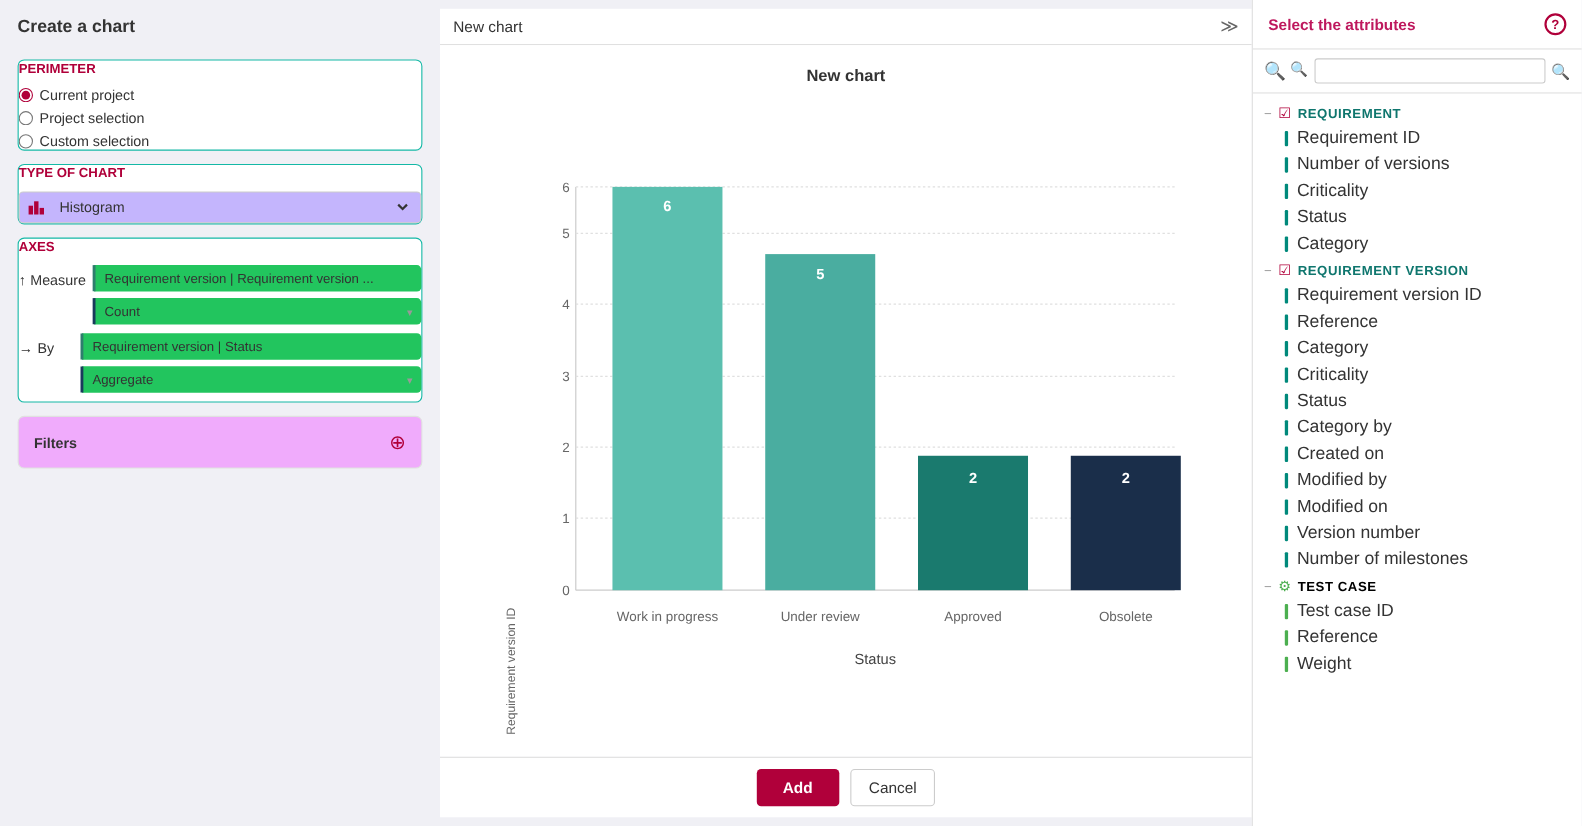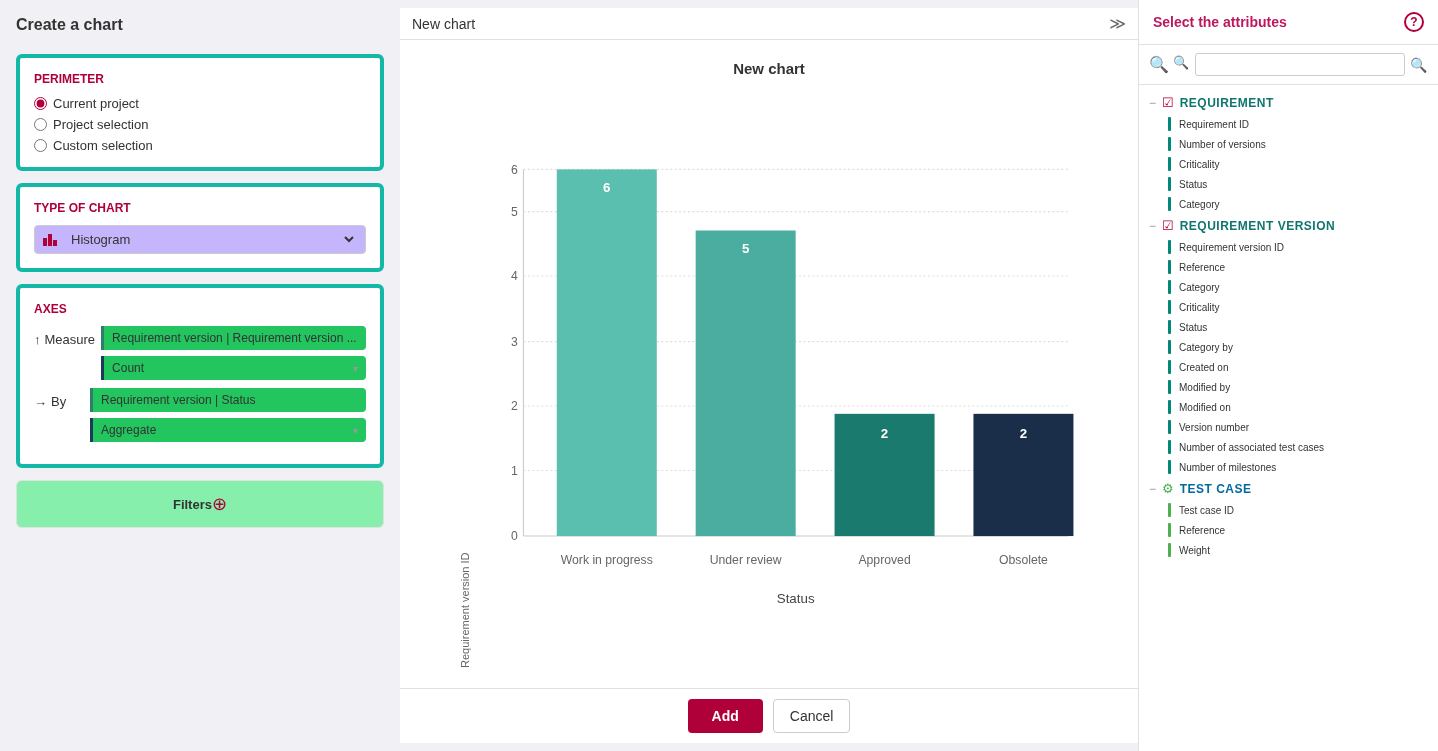--- a/index.html
+++ b/index.html
@@ -18,22 +18,22 @@
     }
     .panel-title {
       font-size: 16px;
       font-weight: bold;
       color: #333;
       margin-bottom: 8px;
     }
     .section-card {
       background: #fff;
       border-radius: 6px;
-      padding: 14px;
-      border: 4px solid #14b8a6;
+      padding: 0;
+      border: 1px solid #14b8a6;
     }
     .section-title {
       font-size: 12px;
       font-weight: bold;
       color: #b0003a;
       text-transform: uppercase;
       margin-bottom: 10px;
     }
     .radio-group { display: flex; flex-direction: column; gap: 6px; }
     .radio-item { display: flex; align-items: center; gap: 6px; font-size: 13px; color: #333; cursor: pointer; }
@@ -69,27 +69,27 @@
       padding: 5px 8px;
       font-size: 12px;
       color: #333;
       display: flex;
       align-items: center;
       justify-content: space-between;
     }
     .field-box.dark-border { border-left-color: #1a3a5c; }
 
     .filters-row {
-      background: #86efac;
+      background: #f0abfc;
       border-radius: 6px;
       padding: 12px 14px;
       border: 1px solid #e0e0e0;
       display: flex;
       align-items: center;
-      justify-content: center;
+      justify-content: space-between;
     }
     .filters-label { font-size: 13px; font-weight: bold; color: #333; }
     .add-filter-btn { 
       background: none; border: none; cursor: pointer; 
       color: #b0003a; font-size: 18px; display: flex; align-items: center;
     }
 
     
     .middle-panel {
       flex: 1;
@@ -230,21 +230,21 @@
       font-size: 12px;
       font-weight: bold;
       color: #0f766e;
       text-transform: uppercase;
       letter-spacing: 0.5px;
     }
     .attr-item {
       display: flex;
       align-items: center;
       padding: 3px 10px 3px 26px;
-      font-size: 10px;
+      font-size: 16px;
       color: #333;
       cursor: pointer;
       border-left: 3px solid transparent;
     }
     .attr-item-bar {
       display: inline-block;
       width: 3px;
       height: 14px;
       background: #2e7d6e;
       margin-right: 8px;
@@ -487,32 +487,28 @@
       <div class="attr-item">
           <span class="attr-item-bar teal"></span>
           <span>Modified on</span>
         </div>
       <div class="attr-item">
           <span class="attr-item-bar teal"></span>
           <span>Version number</span>
         </div>
       <div class="attr-item">
           <span class="attr-item-bar teal"></span>
-          <span>Number of associated test cases</span>
-        </div>
-      <div class="attr-item">
-          <span class="attr-item-bar teal"></span>
           <span>Number of milestones</span>
         </div>
     </div>
 
     <div class="attr-section-header">
       <span style="color:#999; font-size:12px;">−</span>
       <span style="color:#4caf50; font-size:13px;">⚙</span>
-      <span class="attr-section-name" style="color: #0369a1;">TEST CASE</span>
+      <span class="attr-section-name" style="color: #000000;">TEST CASE</span>
     </div>
     <div>
       <div class="attr-item">
           <span class="attr-item-bar green"></span>
           <span>Test case ID</span>
         </div>
       <div class="attr-item">
           <span class="attr-item-bar green"></span>
           <span>Reference</span>
         </div>

